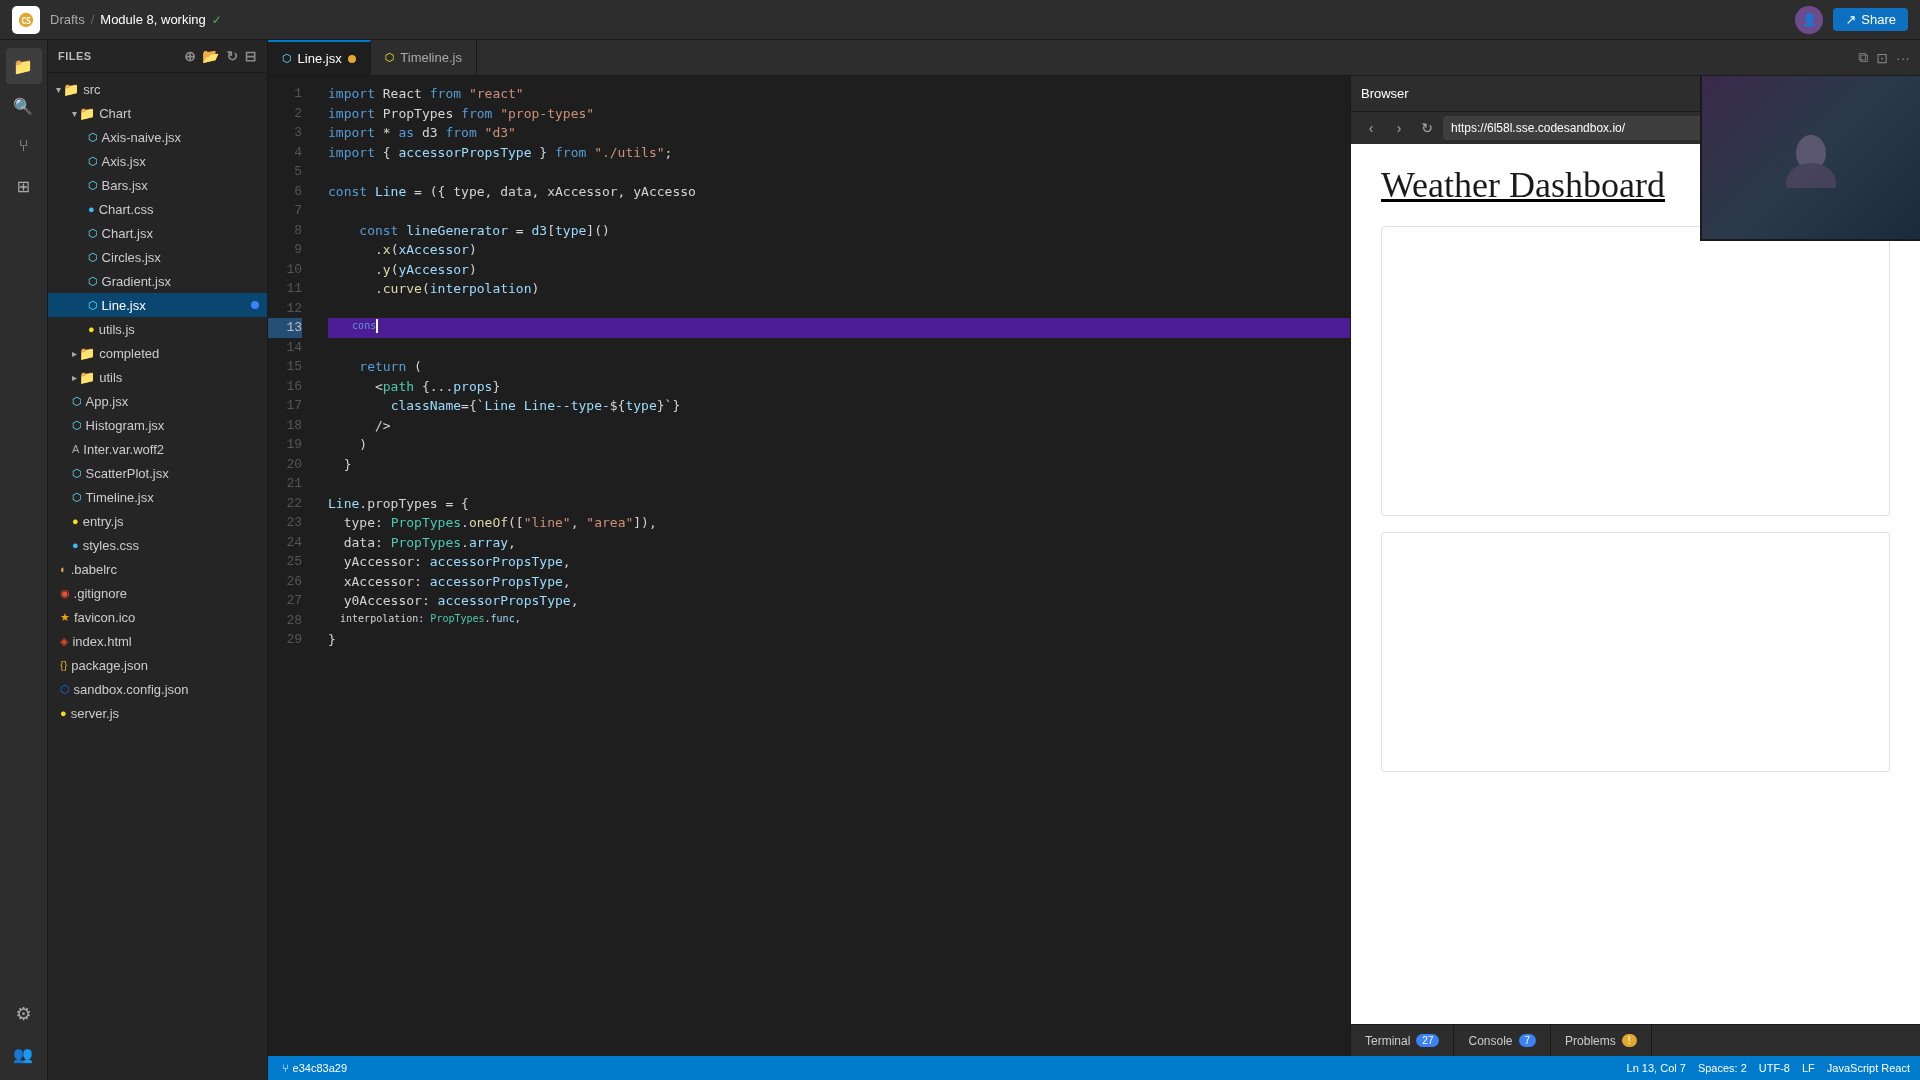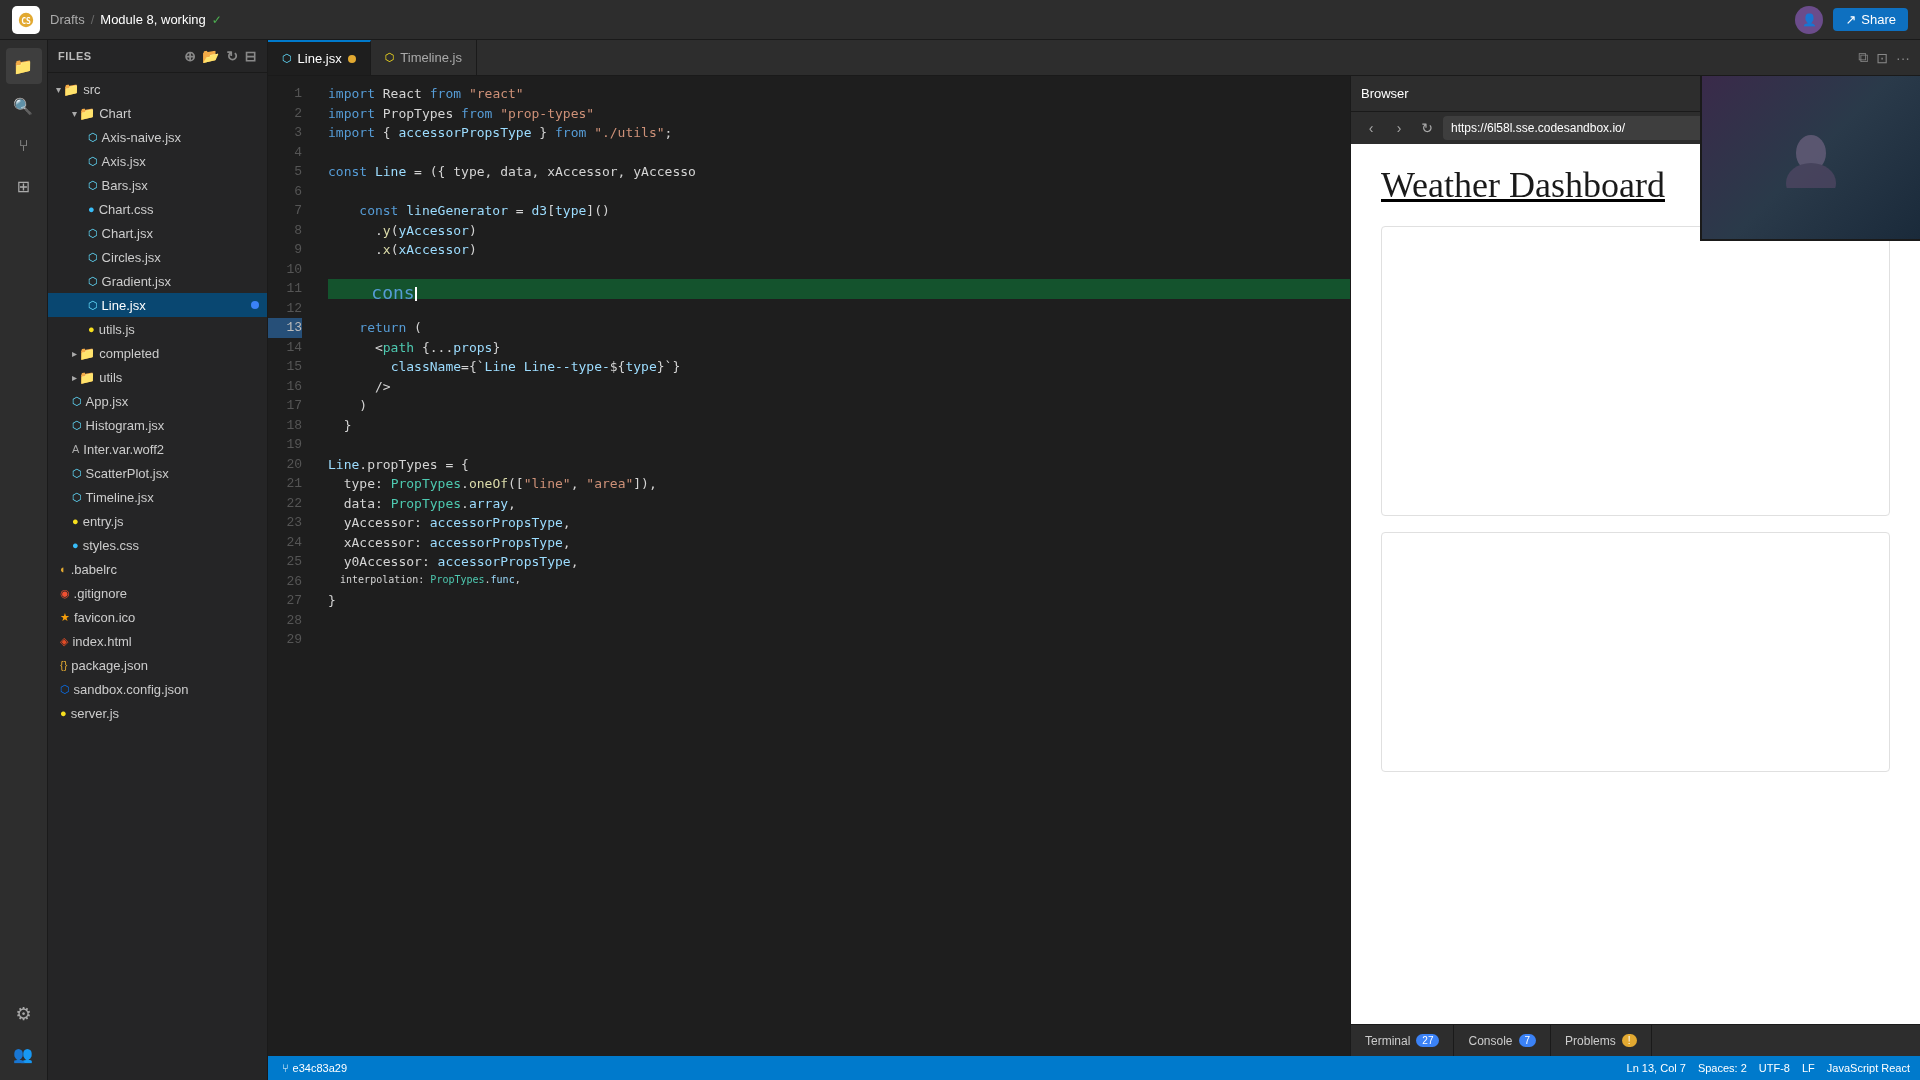--- a/index.html
+++ b/index.html
@@ -229,29 +229,31 @@
           <div style="height:19.5px;">25</div>
           <div style="height:19.5px;">26</div>
           <div style="height:19.5px;">27</div>
           <div style="height:19.5px;">28</div>
           <div style="height:19.5px;">29</div>
         </div>
 
         <div style="flex:1;padding:8px 0 8px 16px;overflow:auto;">
           <div style="height:19.5px;white-space:pre;font-family:monospace;font-size:13px;"><span style="color:#569cd6;">import</span><span style="color:#d4d4d4;"> React </span><span style="color:#569cd6;">from</span><span style="color:#d4d4d4;"> </span><span style="color:#ce9178;">"react"</span></div>
           <div style="height:19.5px;white-space:pre;font-family:monospace;font-size:13px;"><span style="color:#569cd6;">import</span><span style="color:#d4d4d4;"> PropTypes </span><span style="color:#569cd6;">from</span><span style="color:#d4d4d4;"> </span><span style="color:#ce9178;">"prop-types"</span></div>
+          <div style="height:19.5px;white-space:pre;font-family:monospace;font-size:13px;"><span style="color:#569cd6;">import</span><span style="color:#d4d4d4;"> * </span><span style="color:#569cd6;">as</span><span style="color:#d4d4d4;"> d3 </span><span style="color:#569cd6;">from</span><span style="color:#d4d4d4;"> </span><span style="color:#ce9178;">"d3"</span></div>
           <div style="height:19.5px;white-space:pre;font-family:monospace;font-size:13px;"><span style="color:#569cd6;">import</span><span style="color:#d4d4d4;"> { </span><span style="color:#9cdcfe;">accessorPropsType</span><span style="color:#d4d4d4;"> } </span><span style="color:#569cd6;">from</span><span style="color:#d4d4d4;"> </span><span style="color:#ce9178;">"./utils"</span><span style="color:#d4d4d4;">;</span></div>
           <div style="height:19.5px;white-space:pre;font-family:monospace;font-size:13px;"></div>
           <div style="height:19.5px;white-space:pre;font-family:monospace;font-size:13px;"><span style="color:#569cd6;">const</span><span style="color:#d4d4d4;"> </span><span style="color:#9cdcfe;">Line</span><span style="color:#d4d4d4;"> = ({ type, data, xAccessor, yAccesso</span></div>
           <div style="height:19.5px;white-space:pre;font-family:monospace;font-size:13px;"></div>
           <div style="height:19.5px;white-space:pre;font-family:monospace;font-size:13px;"><span style="color:#d4d4d4;">    </span><span style="color:#569cd6;">const</span><span style="color:#d4d4d4;"> </span><span style="color:#9cdcfe;">lineGenerator</span><span style="color:#d4d4d4;"> = </span><span style="color:#9cdcfe;">d3</span><span style="color:#d4d4d4;">[</span><span style="color:#9cdcfe;">type</span><span style="color:#d4d4d4;">]()</span></div>
+          <div style="height:19.5px;white-space:pre;font-family:monospace;font-size:13px;"><span style="color:#d4d4d4;">      .</span><span style="color:#dcdcaa;">x</span><span style="color:#d4d4d4;">(</span><span style="color:#9cdcfe;">xAccessor</span><span style="color:#d4d4d4;">)</span></div>
           <div style="height:19.5px;white-space:pre;font-family:monospace;font-size:13px;"><span style="color:#d4d4d4;">      .</span><span style="color:#dcdcaa;">y</span><span style="color:#d4d4d4;">(</span><span style="color:#9cdcfe;">yAccessor</span><span style="color:#d4d4d4;">)</span></div>
-          <div style="height:19.5px;white-space:pre;font-family:monospace;font-size:13px;"><span style="color:#d4d4d4;">      .</span><span style="color:#dcdcaa;">x</span><span style="color:#d4d4d4;">(</span><span style="color:#9cdcfe;">xAccessor</span><span style="color:#d4d4d4;">)</span></div>
-          <div style="height:19.5px;white-space:pre;font-family:monospace;font-size:13px;"></div>
-          <div style="height:19.5px;white-space:pre;font-family:monospace;font-size:18px;background:#14532d;"><span style="color:#d4d4d4;">    </span><span style="color:#569cd6;">cons</span><span style="display:inline-block;width:2px;height:14px;background:#fff;animation:blink 1s step-end infinite;vertical-align:middle;"></span></div>
+          <div style="height:19.5px;white-space:pre;font-family:monospace;font-size:13px;"><span style="color:#d4d4d4;">      .</span><span style="color:#dcdcaa;">curve</span><span style="color:#d4d4d4;">(</span><span style="color:#9cdcfe;">interpolation</span><span style="color:#d4d4d4;">)</span></div>
+          <div style="height:19.5px;white-space:pre;font-family:monospace;font-size:13px;"></div>
+          <div style="height:19.5px;white-space:pre;font-family:monospace;font-size:10px;background:#4c1d95;"><span style="color:#d4d4d4;">    </span><span style="color:#569cd6;">cons</span><span style="display:inline-block;width:2px;height:14px;background:#fff;animation:blink 1s step-end infinite;vertical-align:middle;"></span></div>
           <div style="height:19.5px;white-space:pre;font-family:monospace;font-size:13px;"></div>
           <div style="height:19.5px;white-space:pre;font-family:monospace;font-size:13px;"><span style="color:#d4d4d4;">    </span><span style="color:#569cd6;">return</span><span style="color:#d4d4d4;"> (</span></div>
           <div style="height:19.5px;white-space:pre;font-family:monospace;font-size:13px;"><span style="color:#d4d4d4;">      &lt;</span><span style="color:#4ec9b0;">path</span><span style="color:#d4d4d4;"> {...</span><span style="color:#9cdcfe;">props</span><span style="color:#d4d4d4;">}</span></div>
           <div style="height:19.5px;white-space:pre;font-family:monospace;font-size:13px;"><span style="color:#d4d4d4;">        </span><span style="color:#9cdcfe;">className</span><span style="color:#d4d4d4;">={`</span><span style="color:#9cdcfe;">Line Line--type-</span><span style="color:#d4d4d4;">${</span><span style="color:#9cdcfe;">type</span><span style="color:#d4d4d4;">}`}</span></div>
           <div style="height:19.5px;white-space:pre;font-family:monospace;font-size:13px;"><span style="color:#d4d4d4;">      /&gt;</span></div>
           <div style="height:19.5px;white-space:pre;font-family:monospace;font-size:13px;"><span style="color:#d4d4d4;">    )</span></div>
           <div style="height:19.5px;white-space:pre;font-family:monospace;font-size:13px;"><span style="color:#d4d4d4;">  }</span></div>
           <div style="height:19.5px;white-space:pre;font-family:monospace;font-size:13px;"></div>
           <div style="height:19.5px;white-space:pre;font-family:monospace;font-size:13px;"><span style="color:#9cdcfe;">Line</span><span style="color:#d4d4d4;">.propTypes = {</span></div>
           <div style="height:19.5px;white-space:pre;font-family:monospace;font-size:13px;"><span style="color:#d4d4d4;">  type: </span><span style="color:#4ec9b0;">PropTypes</span><span style="color:#d4d4d4;">.</span><span style="color:#dcdcaa;">oneOf</span><span style="color:#d4d4d4;">([</span><span style="color:#ce9178;">"line"</span><span style="color:#d4d4d4;">, </span><span style="color:#ce9178;">"area"</span><span style="color:#d4d4d4;">]),</span></div>

